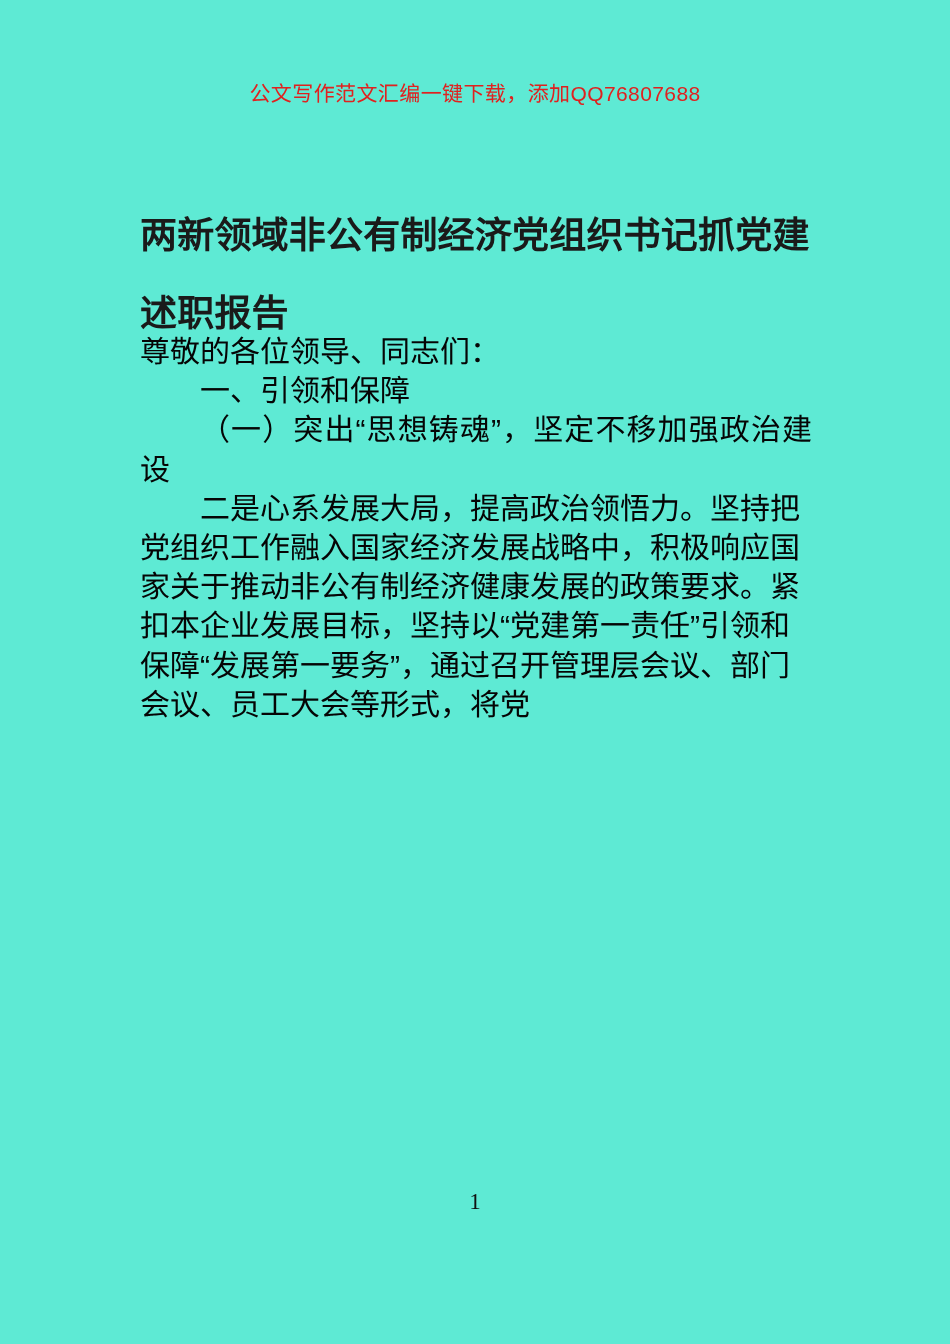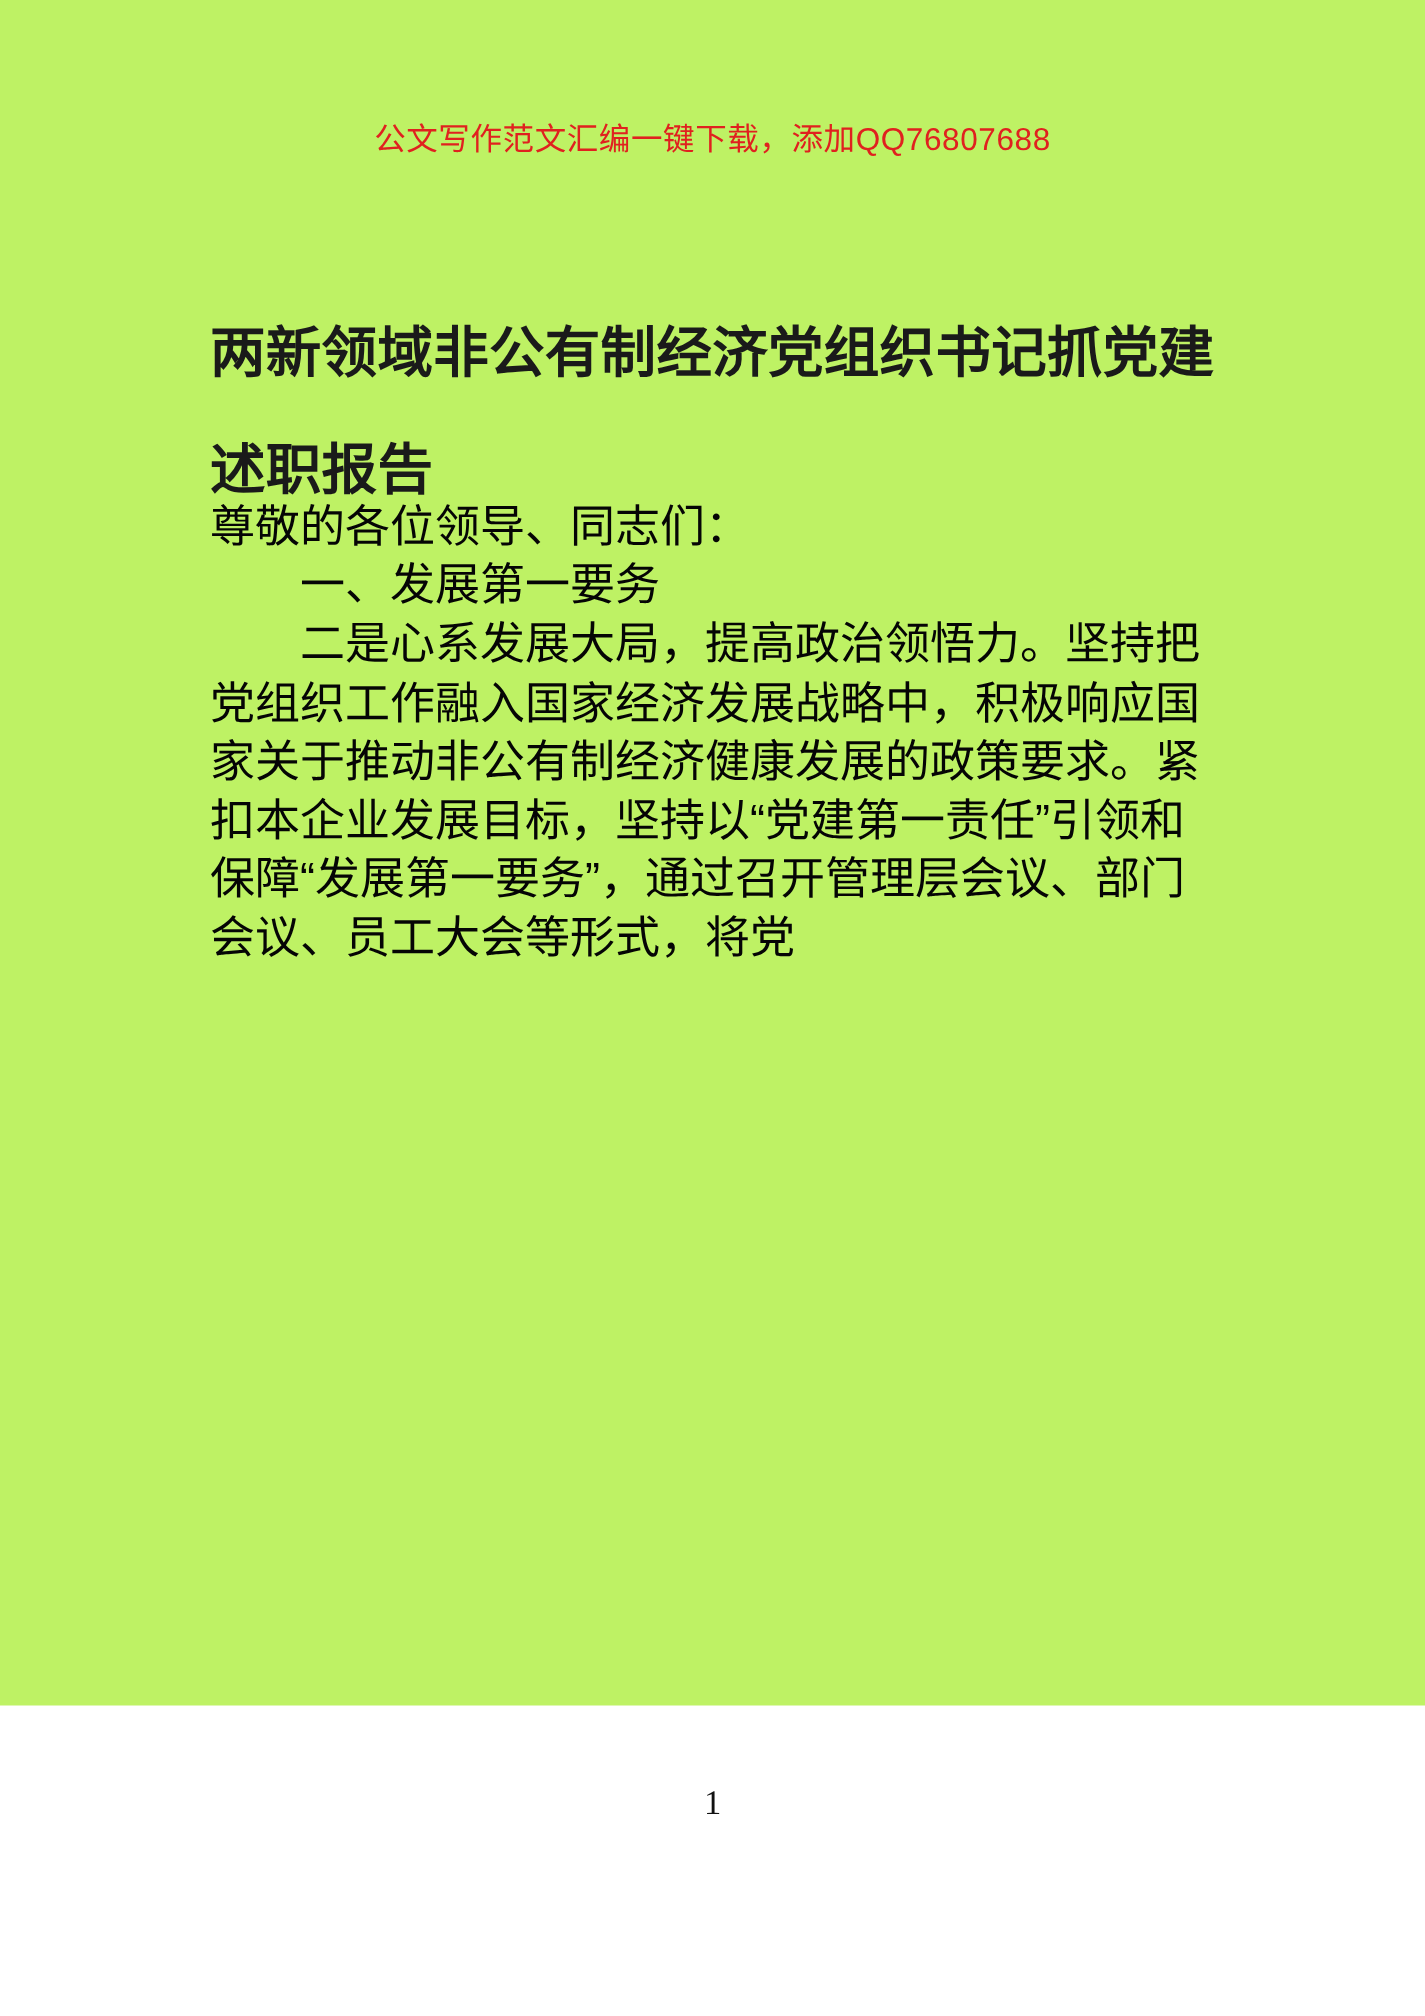--- a/index.html
+++ b/index.html
@@ -13,23 +13,23 @@
     height: 1344px;
     overflow: hidden;
     font-family: "Liberation Sans", "DejaVu Sans", sans-serif;
     color: #000000;
     position: relative;
   }
 
   .page {
     position: relative;
     width: 950px;
-    height: 1137px;
+    height: 1344px;
     box-sizing: border-box;
-    background: #bef264;
+    background: #5eead4;
   }
 
   
   .promo-header {
     position: absolute;
     top: 80px;
     left: 0;
     width: 950px;
     text-align: center;
     font-size: 21px;
@@ -102,19 +102,20 @@
 <body>
 
 <div class="page">
 
   <div class="promo-header">公文写作范文汇编一键下载，添加QQ76807688</div>
 
   <h1 class="doc-title">两新领域非公有制经济党组织书记抓党建述职报告</h1>
 
   <div class="body-block">
     <p class="para noindent">尊敬的各位领导、同志们：</p>
-    <p class="para indent">一、发展第一要务</p>
+    <p class="para indent">一、引领和保障</p>
+    <p class="para indent">（一）突出“思想铸魂”，坚定不移加强政治建设</p>
     <p class="para indent lastline-left">二是心系发展大局，提高政治领悟力。坚持把党组织工作融入国家经济发展战略中，积极响应国家关于推动非公有制经济健康发展的政策要求。紧扣本企业发展目标，坚持以“党建第一责任”引领和保障“发展第一要务”，通过召开管理层会议、部门会议、员工大会等形式，将党</p>
   </div>
 
   <div class="page-number">1</div>
 
 </div>
 
 </body></html>

